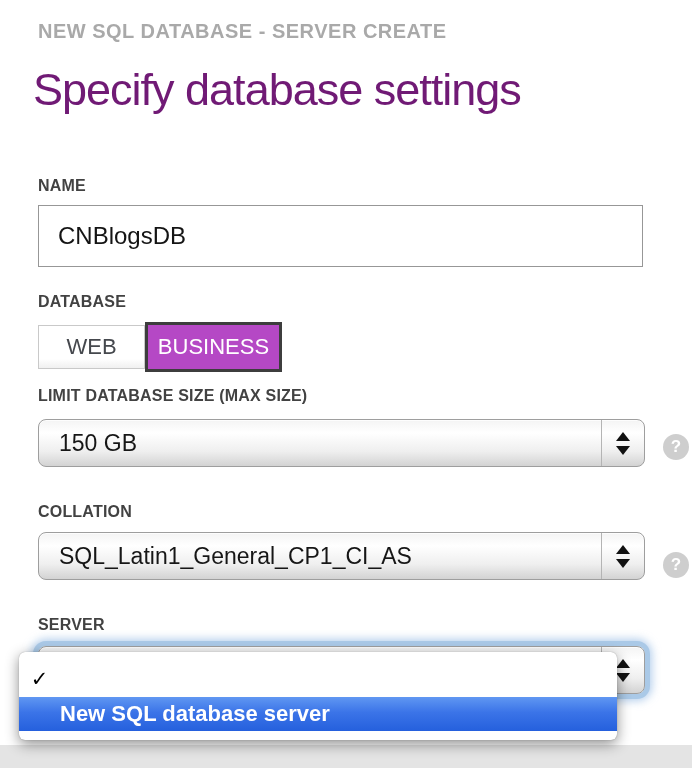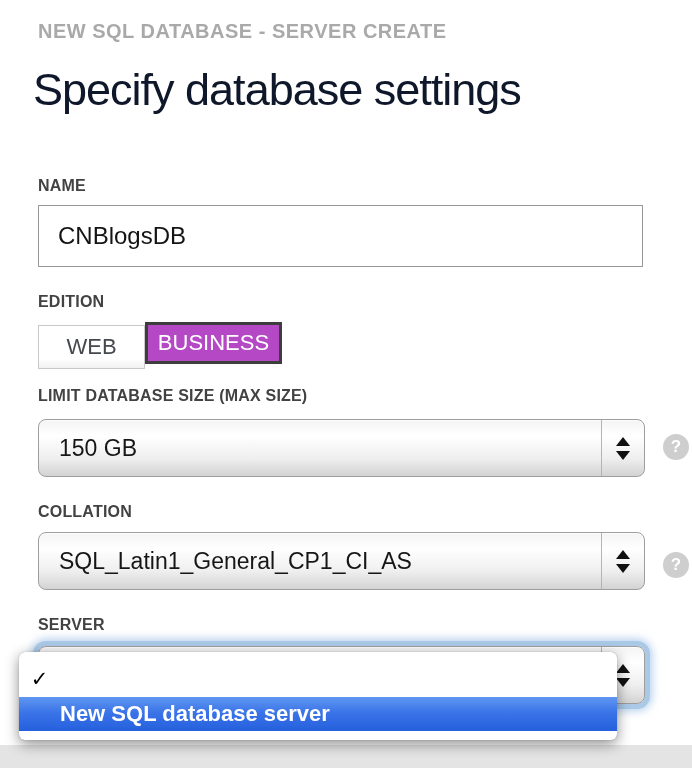--- a/index.html
+++ b/index.html
@@ -10,21 +10,21 @@
   }
   .abs{position:absolute;}
 
   
   .eyebrow{
     left:38px;top:20px;
     font-size:20px;font-weight:700;color:#a9a9a9;letter-spacing:0.5px;
   }
   .page-title{
     left:33px;top:64px;
-    font-size:45px;font-weight:300;color:#0f172a;letter-spacing:-1px;
+    font-size:45px;font-weight:300;color:#701a75;letter-spacing:-1px;
   }
 
   
   .field-label{
     left:38px;
     font-size:16px;font-weight:700;color:#424242;letter-spacing:0.2px;
   }
 
   
   .name-input{
@@ -36,29 +36,29 @@
 
   
   .toggle-web{
     left:38px;top:325px;width:107px;height:44px;box-sizing:border-box;
     background:#ffffff;border:1px solid #c9c9c9;
     display:flex;align-items:center;justify-content:center;
     font-size:22px;color:#45484d;cursor:pointer;
     background:linear-gradient(180deg,#ffffff 0%,#ffffff 78%,#f0f0f0 100%);
   }
   .toggle-business{
-    left:145px;top:322px;width:137px;height:42px;box-sizing:border-box;
+    left:145px;top:322px;width:137px;height:50px;box-sizing:border-box;
     border:3px solid #3d3d3d;
     display:flex;align-items:center;justify-content:center;
     font-size:22px;color:#ffffff;cursor:pointer;
   }
 
   
   .mac-select{
-    left:38px;width:607px;height:58px;box-sizing:border-box;
+    left:38px;width:607px;height:48px;box-sizing:border-box;
     border:1px solid #9e9e9e;border-radius:8px;
     background:linear-gradient(180deg,#f4f4f4 0%,#ffffff 28%,#efefef 68%,#d3d3d3 100%);
     box-shadow:inset 0 1px 0 rgba(255,255,255,.8);
     display:flex;align-items:center;cursor:pointer;
   }
   .mac-select .value{
     padding-left:20px;font-size:23px;color:#161616;white-space:nowrap;
   }
   .stepper{
     position:absolute;right:0;top:0;bottom:0;width:42px;
@@ -106,21 +106,21 @@
 </style>
 </head>
 <body>
 
 <div class="abs eyebrow">NEW SQL DATABASE - SERVER CREATE</div>
 <div class="abs page-title">Specify database settings</div>
 
 <div class="abs field-label" style="top:177px">NAME</div>
 <input class="abs name-input" type="text" value="CNBlogsDB" style="">
 
-<div class="abs field-label" style="top:293px">EDITION</div>
+<div class="abs field-label" style="top:293px">DATABASE</div>
 <div class="abs toggle-web">
   <span>WEB</span>
 </div>
 <div class="abs toggle-business" style="background:#b548c5">
   <span>BUSINESS</span>
 </div>
 
 <div class="abs field-label" style="top:387px">LIMIT DATABASE SIZE (MAX SIZE)</div>
 <div class="abs mac-select" style="top:419px">
   <span class="value">150 GB</span>

